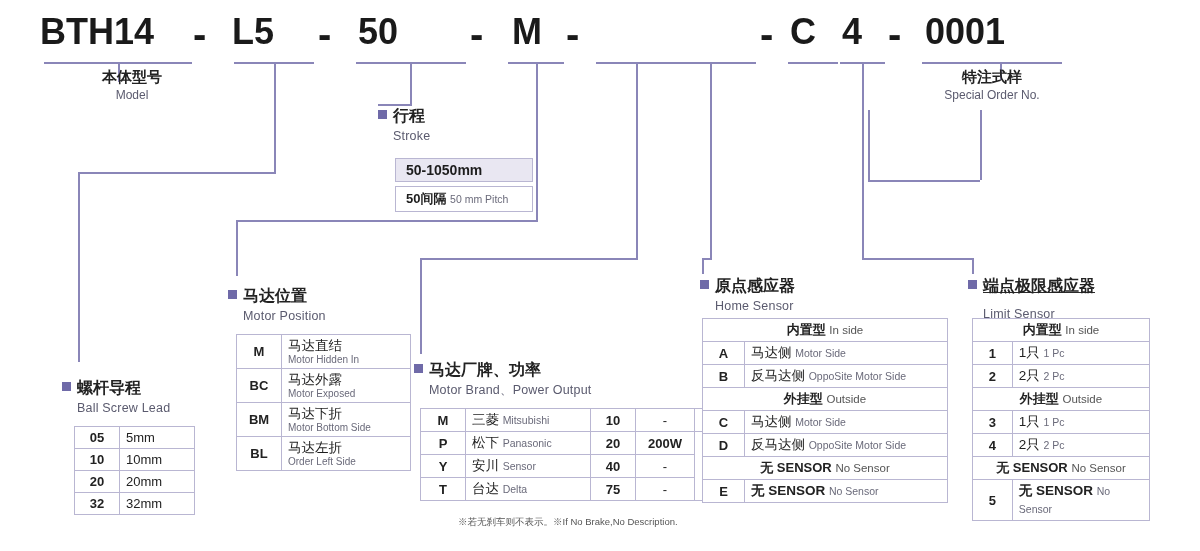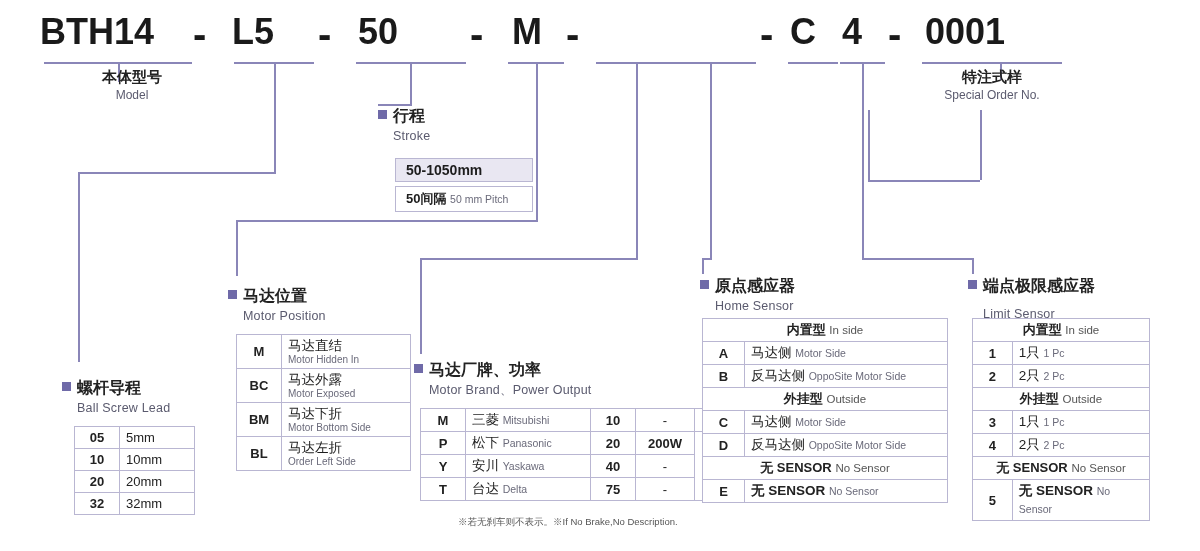--- a/index.html
+++ b/index.html
@@ -353,21 +353,21 @@
         <span class="inline-en">Panasonic</span>
       </td>
       <td class="key">20</td>
       <td style="text-align:center; font-weight:bold;">200W</td>
       <td style="border-top:none; border-bottom:none;"></td>
     </tr>
     <tr>
       <td class="key">Y</td>
       <td>
         <span style="font-size:13.5px;">安川</span>
-        <span class="inline-en">Yaskawa</span>
+        <span class="inline-en">Sensor</span>
       </td>
       <td class="key">40</td>
       <td style="text-align:center;">-</td>
       <td style="border-top:none; border-bottom:none;"></td>
     </tr>
     <tr>
       <td class="key">T</td>
       <td>
         <span style="font-size:13.5px;">台达</span>
         <span class="inline-en">Delta</span>
@@ -437,21 +437,21 @@
     <tr>
       <td class="key">E</td>
       <td>
         <span style="font-size:13.5px; font-weight:bold;">无 SENSOR</span>
         <span class="inline-en">No Sensor</span>
       </td>
     </tr>
   </tbody>
     </table>
 
-  <div class="sect" style="left:968px; top:276px;">
+  <div class="sect" style="left:968px; top:276px;text-decoration:underline;">
     <div class="sect-title">
       <span class="bullet"></span><span>端点极限感应器</span>
     </div>
     <div class="sect-sub" style="margin-left:15px;margin-top:10px;">Limit Sensor</div>
   </div>
   <table class="tbl" style="left:972px; top:318px; width:178px;">
     <tbody>
         <tr>
       <td class="hdr" colspan="2">
         <span>内置型</span>

